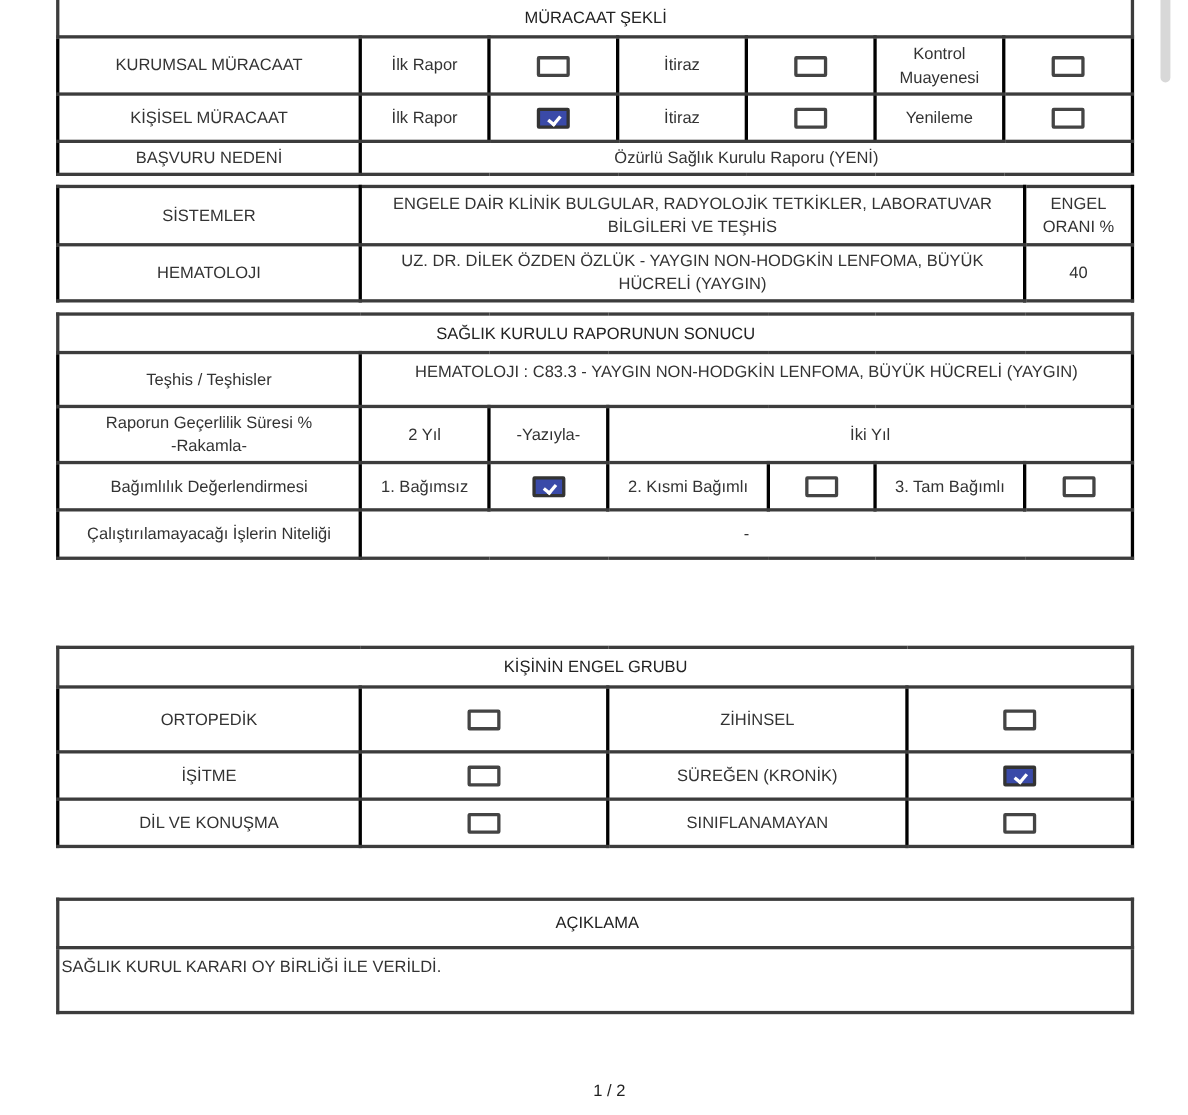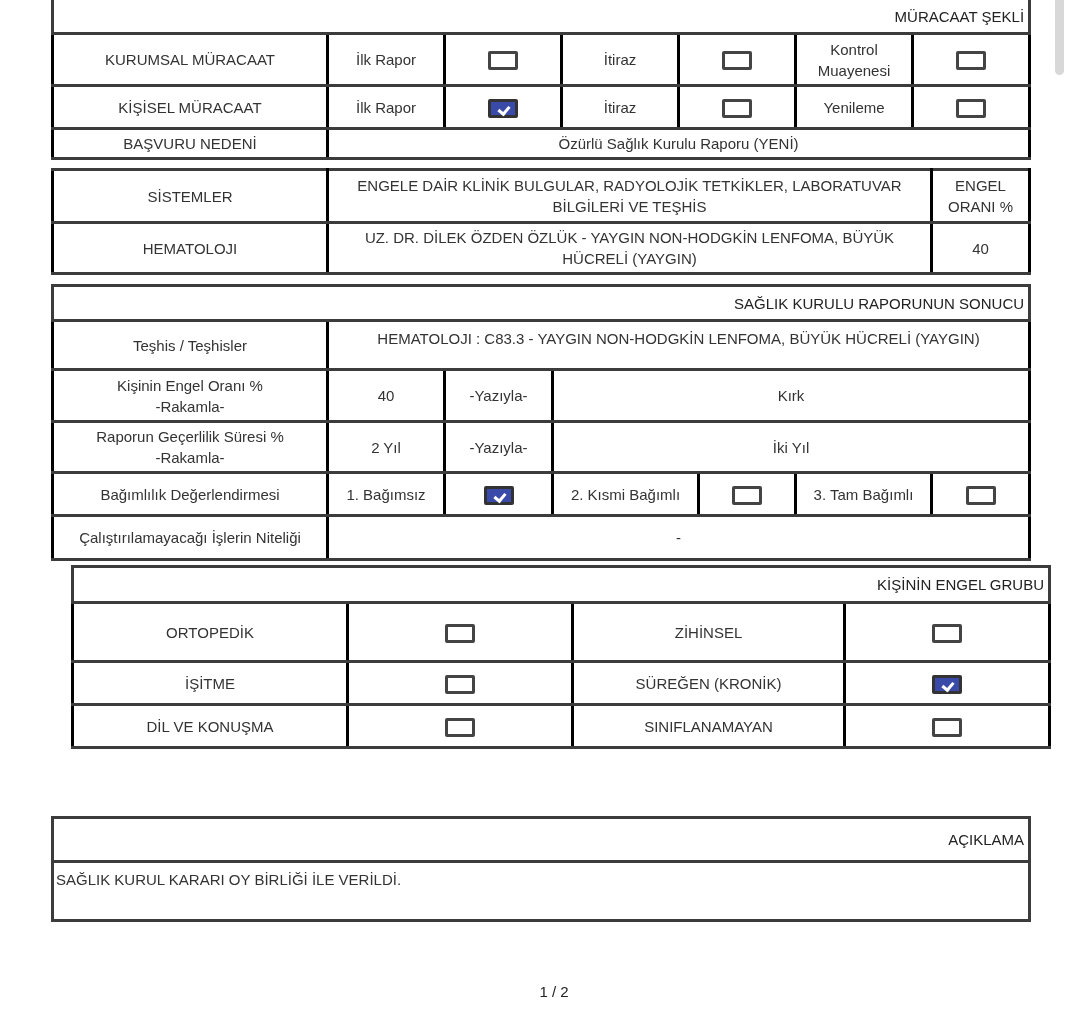--- a/index.html
+++ b/index.html
@@ -2,21 +2,21 @@
 <html><head>
 <meta charset="utf-8">
 <style>
   html, body { margin: 0; padding: 0; background: #ffffff; }
   body { width: 1080px; height: 1014px; position: relative; overflow: hidden;
          font-family: "Liberation Sans", sans-serif; color: #333333; font-size: 15px; }
   .tbl { position: absolute; border-collapse: collapse; table-layout: fixed; background: #fff; }
   .tbl td { border: 3px solid #3c3c3c; text-align: center; vertical-align: middle;
             padding: 0 4px; line-height: 21px; font-size: 15px; color: #333; overflow: hidden; }
   .tbl td.vb { border-left-color: #000; border-right-color: #000; }
-  .tbl td.hdr { text-align: right; padding-left: 5px; font-size: 15px; color: #222; }
+  .tbl td.hdr { text-align: center; padding-left: 5px; font-size: 15px; color: #222; }
   .tbl td.left { text-align: left; padding-left: 2px; vertical-align: top; padding-top: 6px; }
   .cb { display: inline-block; width: 30px; height: 19px; border: 3px solid #444;
         border-radius: 2px; box-sizing: border-box; vertical-align: middle; background: #fff;
         position: relative; }
   .cb.checked { background: #3a4aa8; border-color: #333; }
   .cb.checked::after { content: ""; position: absolute; left: 9px; top: 2px; width: 5px; height: 8px;
         border: solid #fff; border-width: 0 3px 3px 0; transform: rotate(40deg); }
   .scrollbar { position: absolute; left: 1055px; top: 0; width: 9px; height: 75px; background: #d8d8d8;
         border-radius: 0 0 5px 5px; }
   .pagenum { position: absolute; left: 0; width: 1108px; top: 983px; text-align: center;
@@ -95,29 +95,20 @@
       <col style="width:98px">
   </colgroup>
   <tbody>
       <tr style="height:35px">
     <td colspan="7" class="hdr">SAĞLIK KURULU RAPORUNUN SONUCU</td>
   </tr>
   <tr style="height:49px">
     <td class="vb">Teşhis / Teşhisler</td>
     <td colspan="6" class="vb" style="vertical-align:top; padding-top:6px;">HEMATOLOJI : C83.3 - YAYGIN NON-HODGKİN LENFOMA, BÜYÜK HÜCRELİ (YAYGIN)</td>
   </tr>
-  <tr style="height:52px">
-    <td class="vb">
-      <div>Kişinin Engel Oranı %</div>
-      <div>-Rakamla-</div>
-    </td>
-    <td class="vb">40</td>
-    <td class="vb">-Yazıyla-</td>
-    <td colspan="4" class="vb">Kırk</td>
-  </tr>
   <tr style="height:51px">
     <td class="vb">
       <div>Raporun Geçerlilik Süresi %</div>
       <div>-Rakamla-</div>
     </td>
     <td class="vb">2 Yıl</td>
     <td class="vb">-Yazıyla-</td>
     <td colspan="4" class="vb">İki Yıl</td>
   </tr>
   <tr style="height:43px">
@@ -129,21 +120,21 @@
     <td class="vb">3. Tam Bağımlı</td>
     <td class="vb"><span class="cb"></span></td>
   </tr>
   <tr style="height:44px">
     <td class="vb">Çalıştırılamayacağı İşlerin Niteliği</td>
     <td colspan="6" class="vb">-</td>
   </tr>
 </tbody>
   </table>
 
-<table class="tbl" style="left:51px; top:565px; width:977px;margin-left:20px;">
+<table class="tbl" style="left:51px; top:587px; width:977px;">
   <colgroup>
     <col style="width:275px">
       <col style="width:225px">
       <col style="width:272px">
       <col style="width:205px">
   </colgroup>
   <tbody>
       <tr style="height:36px">
     <td colspan="4" class="hdr">KİŞİNİN ENGEL GRUBU</td>
   </tr>

